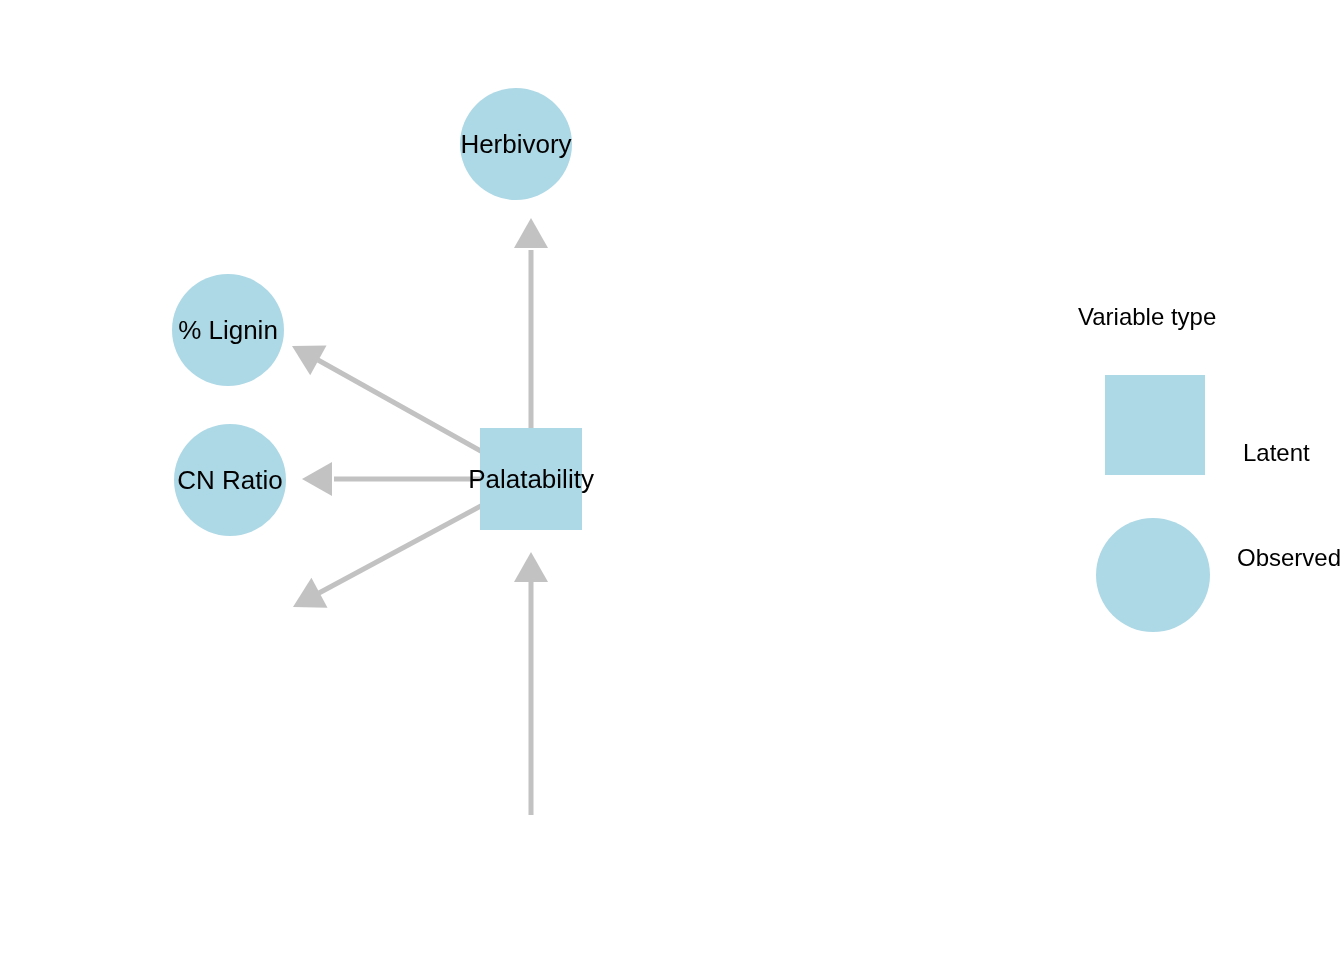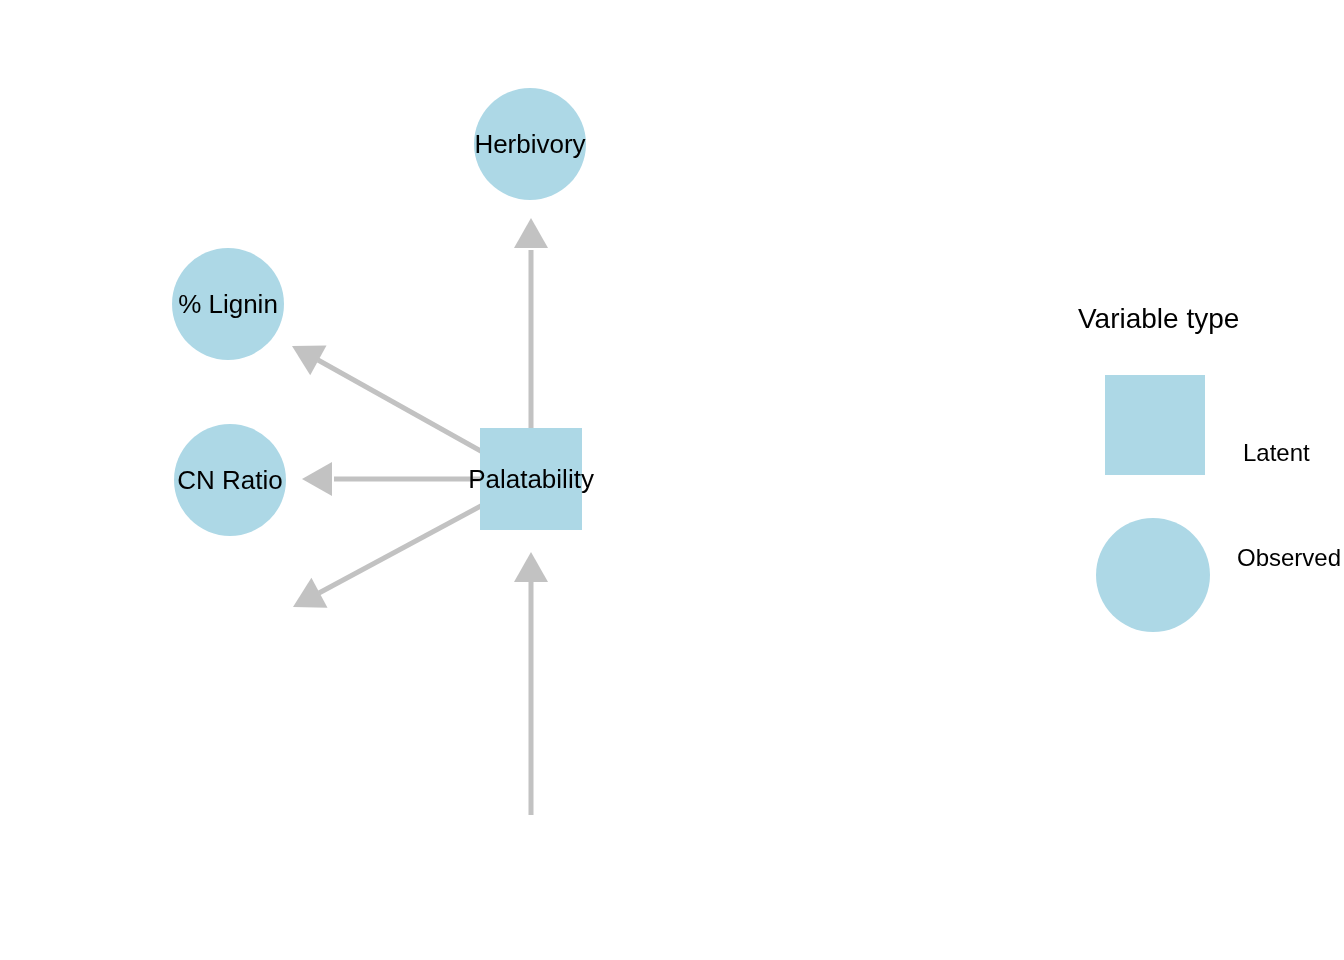--- a/index.html
+++ b/index.html
@@ -24,32 +24,32 @@
     background: #add8e6;
     display: flex;
     align-items: center;
     justify-content: center;
     font-size: 26px;
     white-space: nowrap;
     line-height: 1;
   }
   .node.circle { width: 112px; height: 112px; border-radius: 50%; }
   .node.square { width: 102px; height: 102px; }
-  .node-herbivory    { left: 474px; top:  88px; text-align: center; }
-  .node-lignin       { left: 172px; top: 248px; }
+  .node-herbivory    { left: 460px; top:  88px; text-align: center; }
+  .node-lignin       { left: 172px; top: 274px; }
   .node-cnratio      { left: 174px; top: 424px; }
   .node-sla          { left: 172px; top: 591px; }
   .node-soiln        { left: 475px; top: 759px; }
   .node-palatability { left: 480px; top: 428px; }
 
   .legend { position: absolute; left: 0; top: 0; z-index: 2; }
   .legend-title {
     position: absolute;
     left: 1078px; top: 304px;
-    font-size: 28px;
+    font-size: 24px;
     line-height: 1.1;
     white-space: nowrap;
   }
   .legend-key-square {
     position: absolute;
     left: 1105px; top: 375px;
     width: 100px; height: 100px;
     background: #add8e6;
   }
   .legend-key-circle {

